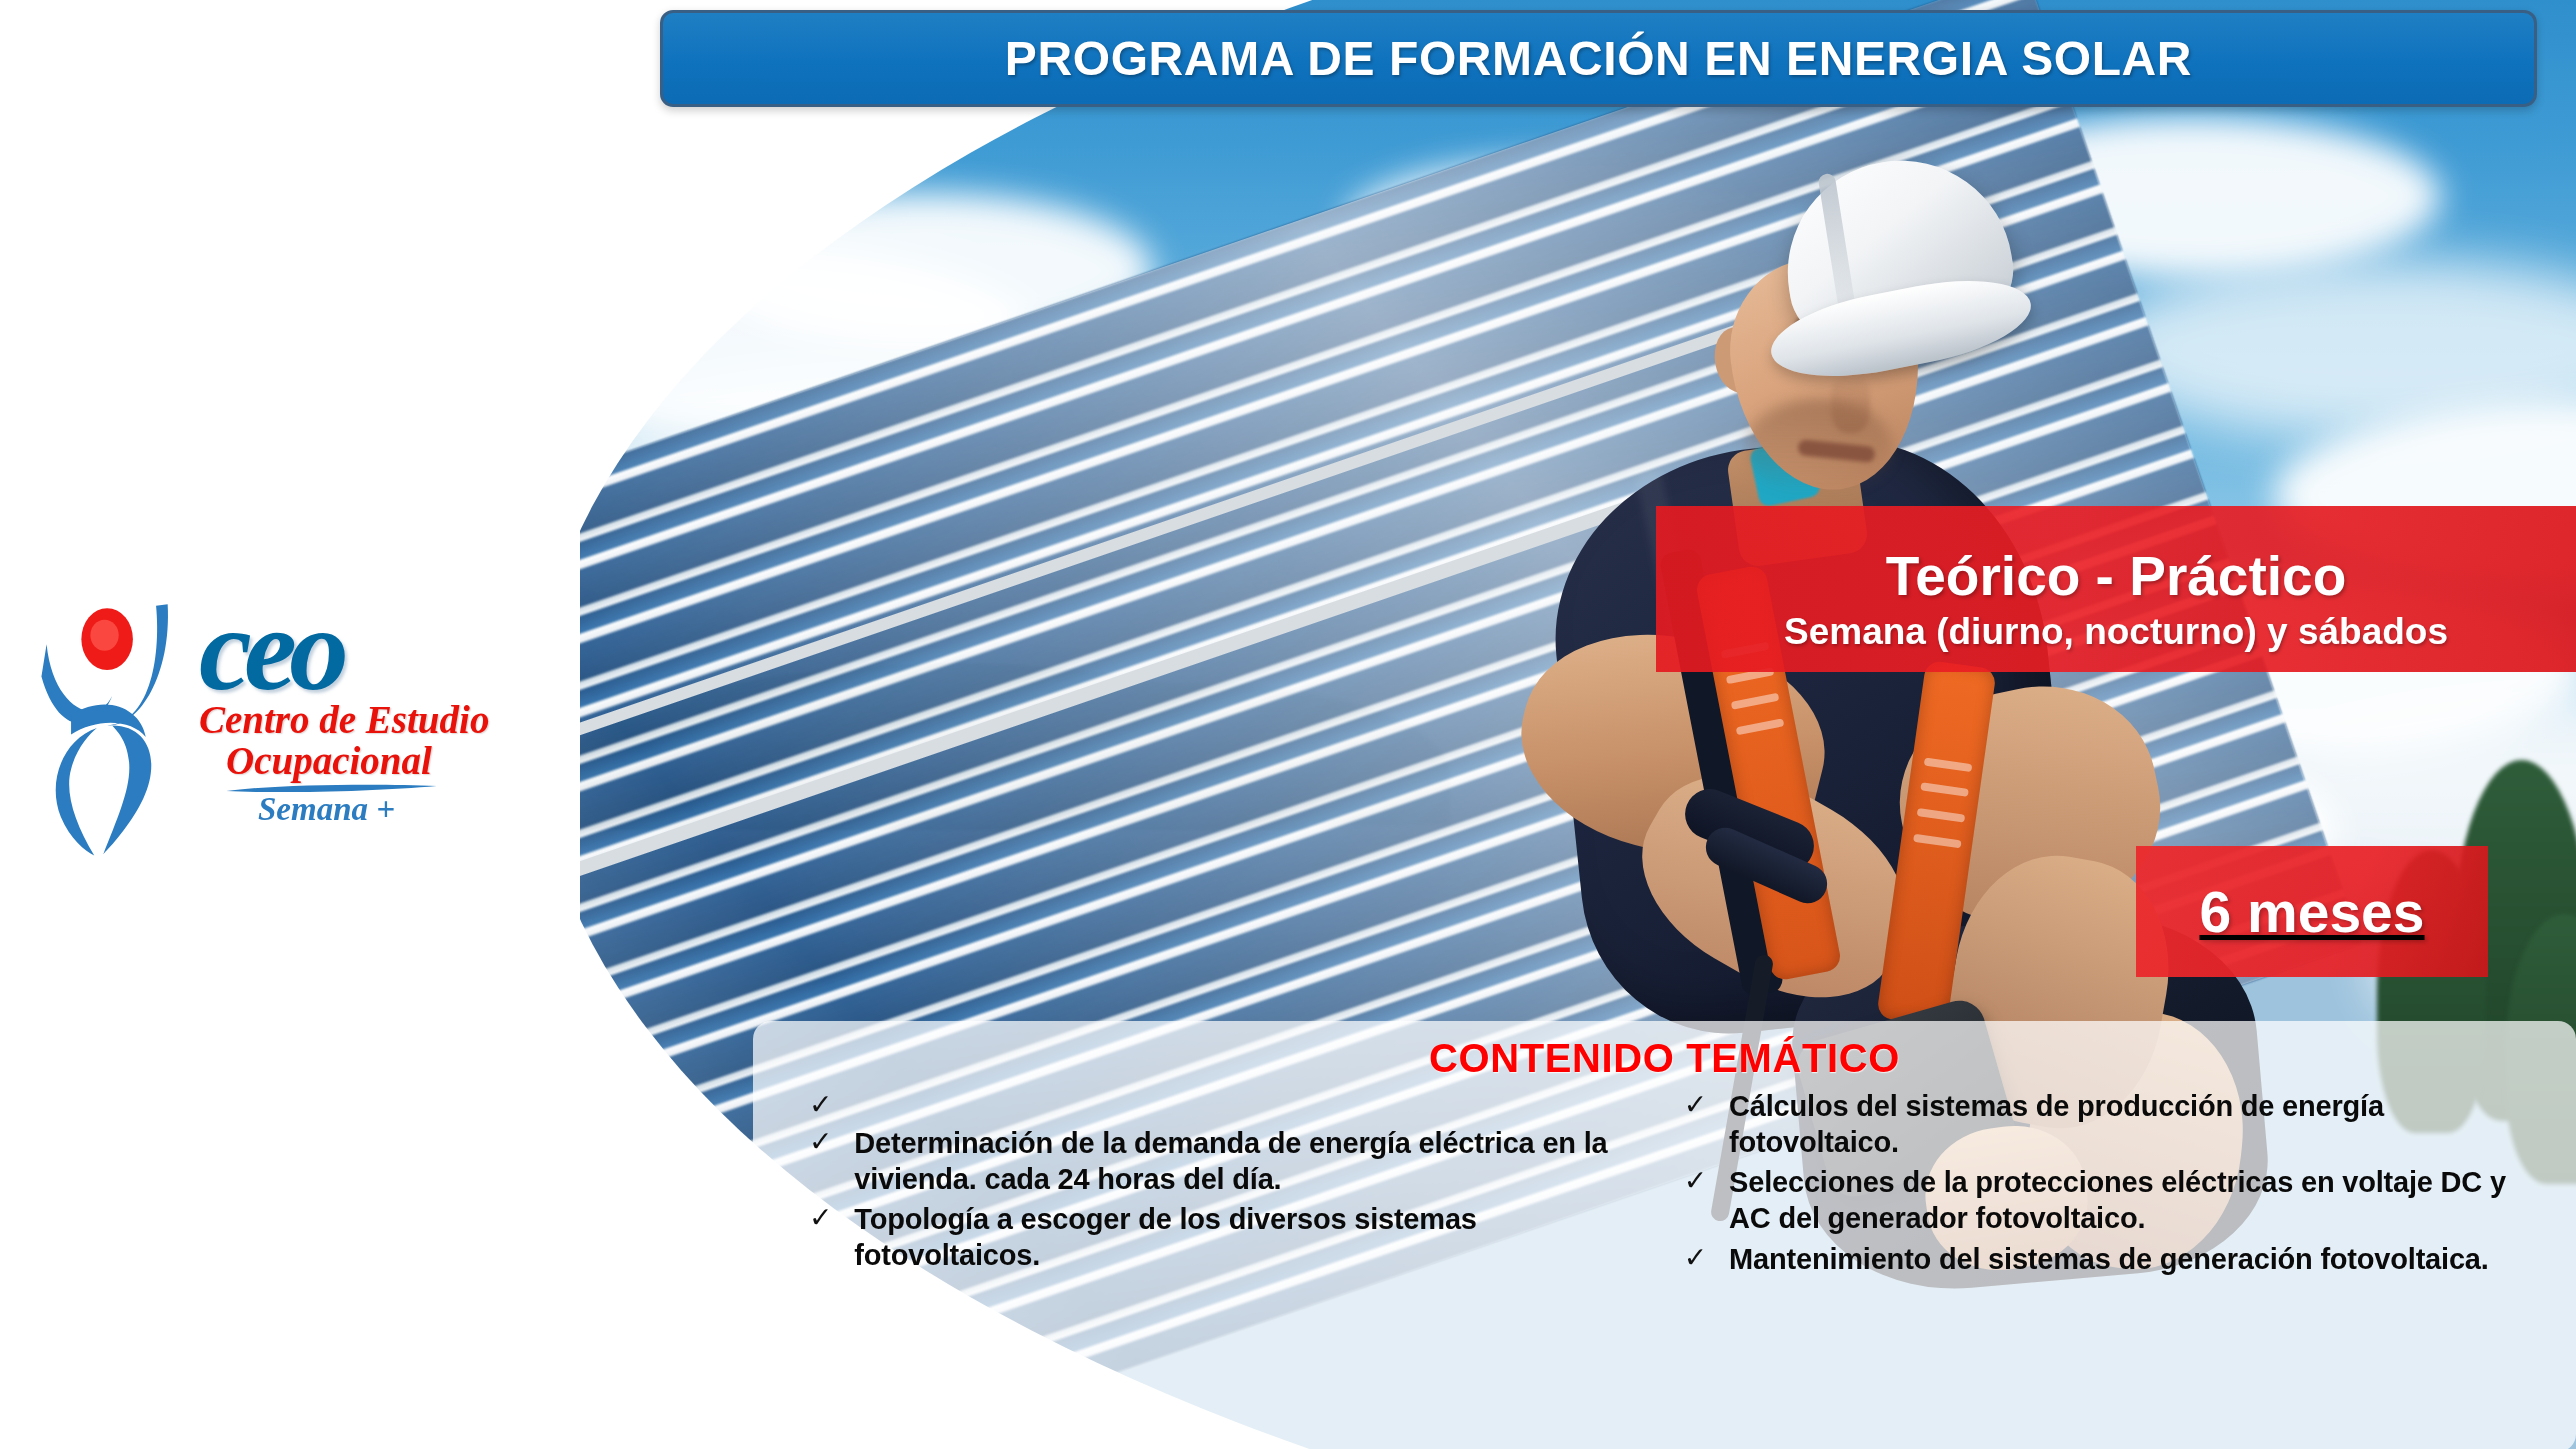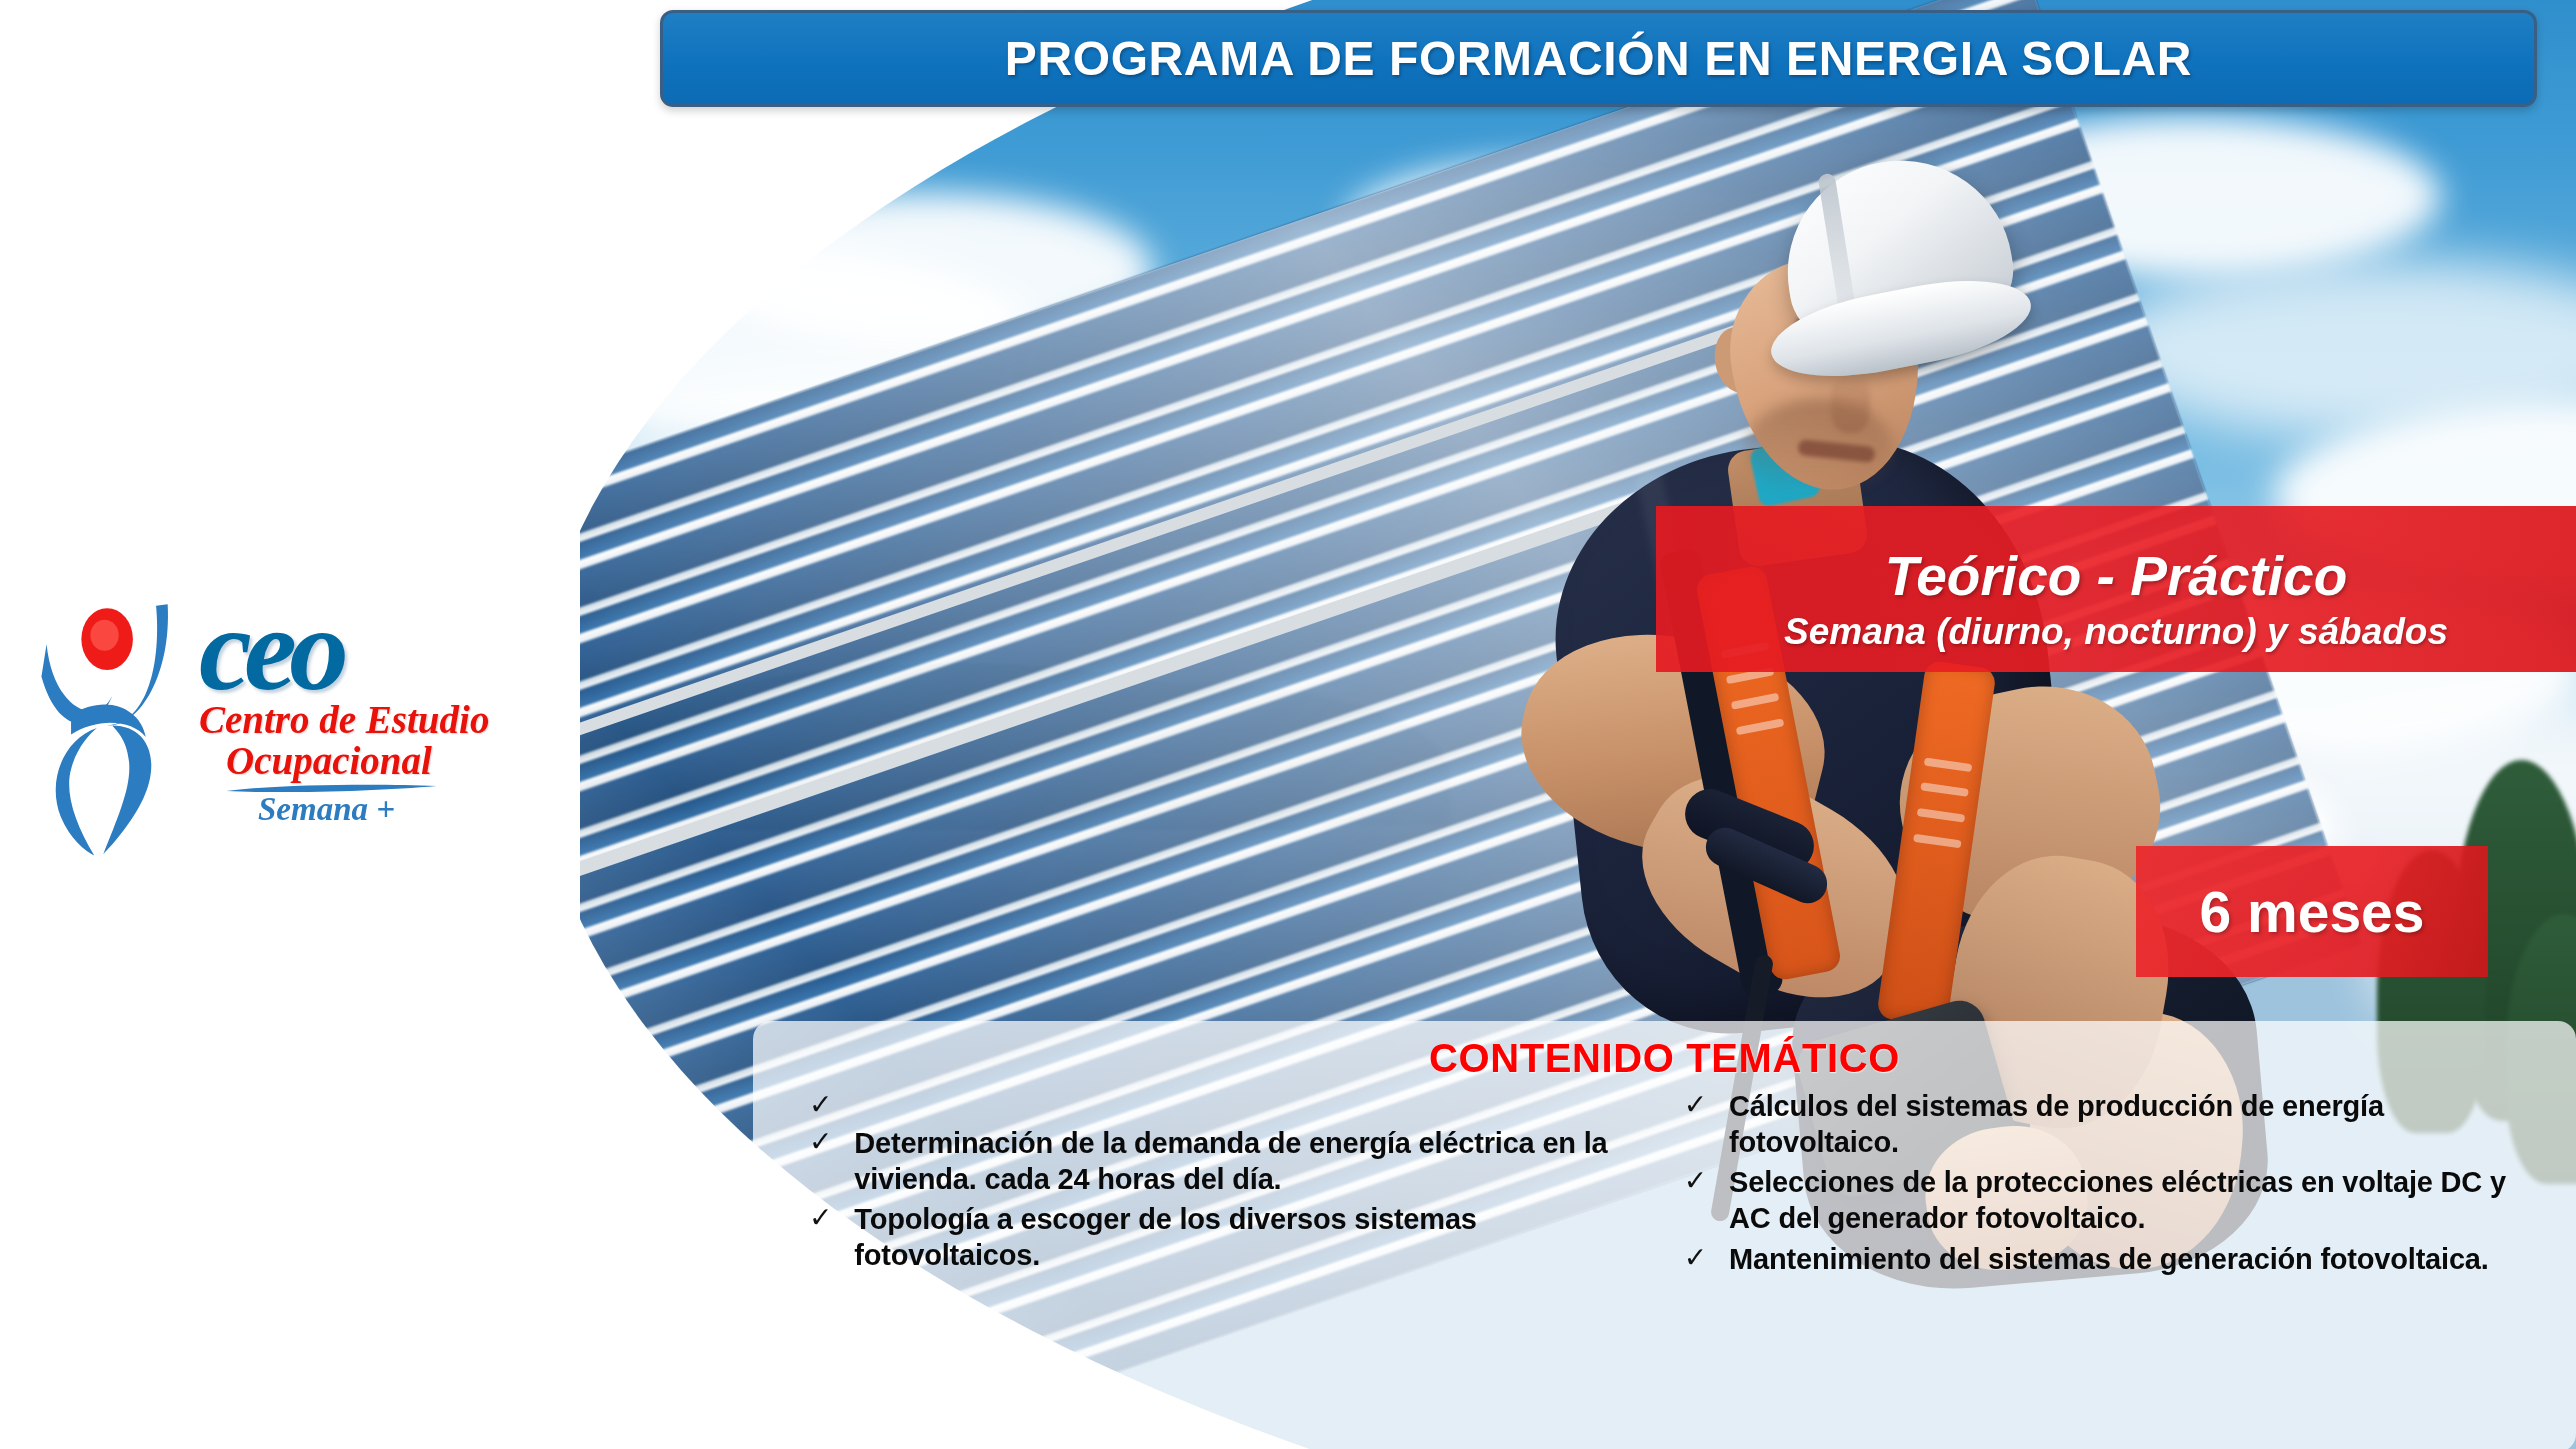--- a/index.html
+++ b/index.html
@@ -240,36 +240,36 @@
   .title-banner span {
     color:#ffffff; font-weight:700; font-size:48px; letter-spacing:0.6px;
     text-shadow:1.3px 1.9px 3.2px rgba(0,0,0,0.30); white-space:nowrap;
   }
 
   
   .red-banner {
     position:absolute; left:1656px; top:506px; width:920px; height:166px;
     background:linear-gradient(100deg, rgba(228,25,32,0.92) 0%, rgba(236,30,36,0.90) 45%, rgba(218,22,28,0.93) 100%);
     z-index:20; padding-top:19px;
-    display:flex; flex-direction:column; align-items:center; justify-content:center;font-style:italic;
+    display:flex; flex-direction:column; align-items:center; justify-content:center;
   }
   .red-banner .rb-title {
     color:#ffffff; font-weight:700; font-size:55px; white-space:nowrap;
     text-shadow:1.9px 1.9px 3.9px rgba(0,0,0,0.28); margin-bottom:3.9px;
   }
   .red-banner .rb-sub {
     color:#ffffff; font-weight:700; font-size:37px; white-space:nowrap;
     text-shadow:1.3px 1.9px 3.2px rgba(0,0,0,0.28);
   }
 
   
   .meses-banner {
     position:absolute; left:2136px; top:846px; width:352px; height:131px;
     background:linear-gradient(110deg, rgba(235,42,45,0.95) 0%, rgba(232,33,38,0.93) 60%, rgba(206,22,26,0.92) 100%);
-    z-index:20; display:flex; align-items:center; justify-content:center;
+    z-index:20; display:flex; align-items:center; justify-content:center;text-decoration:underline;
   }
   .meses-banner span {
     color:#ffffff; font-weight:700; font-size:57px; white-space:nowrap;
     text-shadow:1.9px 1.9px 3.9px rgba(0,0,0,0.25);
   }
 
   
   .content-panel {
     position:absolute; left:753px; top:1021px; width:1823px; height:431px;
     background:rgba(255,255,255,0.72);

